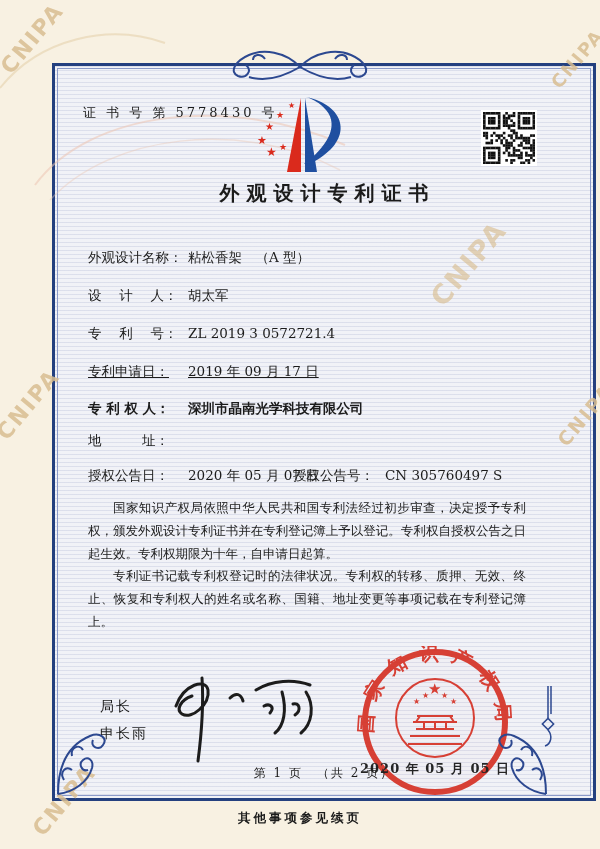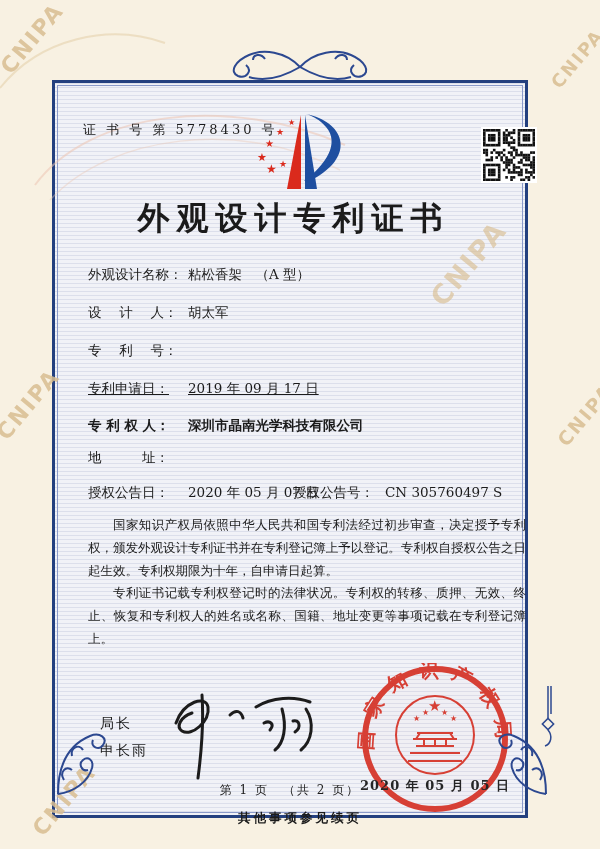--- a/index.html
+++ b/index.html
@@ -22,21 +22,21 @@
   .wm2 { left:542px; top:48px;  font-size:18px; }
   .wm3 { left:418px; top:248px; font-size:27px; opacity:.65;}
   .wm4 { left:-14px; top:392px; font-size:22px; }
   .wm5 { left:548px; top:404px; font-size:19px; }
   .wm6 { left:22px;  top:788px; font-size:22px; }
 
   .curve { position:absolute; z-index:1; pointer-events:none; }
 
   
   .frame {
-    position:absolute; left:52px; top:80px; width:476px; height:738px;
+    position:absolute; left:52px; top:63px; width:544px; height:738px;
     border:3px solid #24407f;
     background-color:#f1f2f7;
     background-image:repeating-linear-gradient(180deg,
       rgba(124,136,182,0.18) 0 1px, rgba(124,136,182,0) 1px 4px);
   }
   .frame-inner {
     position:absolute; inset:2px; border:1px solid #8b9ac9; pointer-events:none;
   }
   .content { position:absolute; inset:0; z-index:2; }
 
@@ -44,21 +44,21 @@
     position:absolute; left:28px; top:38px;
     font-size:13px; letter-spacing:3px;
   }
 
   .logo { position:absolute; left:193px; top:26px; width:110px; height:86px; }
 
   .qr { position:absolute; left:426px; top:44px; width:56px; height:56px; background:#fff; padding:2px; }
 
   .title {
     position:absolute; left:0; top:114px; width:100%;
-    text-align:center; font-size:32px; font-weight:bold;
+    text-align:center; font-size:20px; font-weight:bold;
     letter-spacing:7px; text-indent:7px;
   }
 
   .rows { position:absolute; left:33px; top:0; width:444px; }
   .row { position:absolute; display:flex; width:100%; font-size:13.5px; }
   .row .flabel { width:100px; flex:none; white-space:nowrap; }
   .row .fvalue { flex:1; white-space:nowrap; }
   .row-0 { top:183px; } .row-1 { top:221px; } .row-2 { top:259px; }
   .row-3 { top:297px;text-decoration:underline; } .row-4 { top:334px;font-weight:bold; }
   .row-5 { top:366px; } .row-5 .fvalue { font-size:11.5px; padding-top:2px; }
@@ -366,20 +366,21 @@
         <div class="row row-0">
           <span class="flabel">外观设计名称：</span>
           <span class="fvalue">粘松香架　（A 型）</span>
         </div>
         <div class="row row-1">
           <span class="flabel">设　 计　 人：</span>
           <span class="fvalue">胡太军</span>
         </div>
         <div class="row row-2">
           <span class="flabel">专　 利　 号：</span>
+          <span class="fvalue">ZL 2019 3 0572721.4</span>
         </div>
         <div class="row row-3">
           <span class="flabel">专利申请日：</span>
           <span class="fvalue">2019 年 09 月 17 日</span>
         </div>
         <div class="row row-4">
           <span class="flabel">专 利 权 人：</span>
           <span class="fvalue">深圳市晶南光学科技有限公司</span>
         </div>
         <div class="row row-5">

